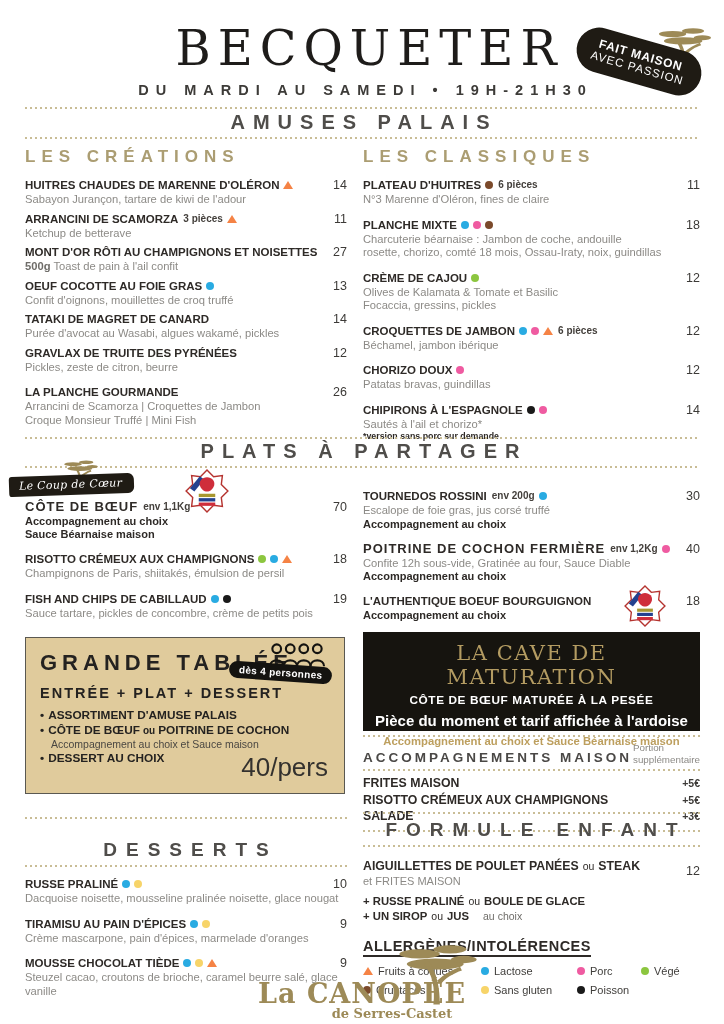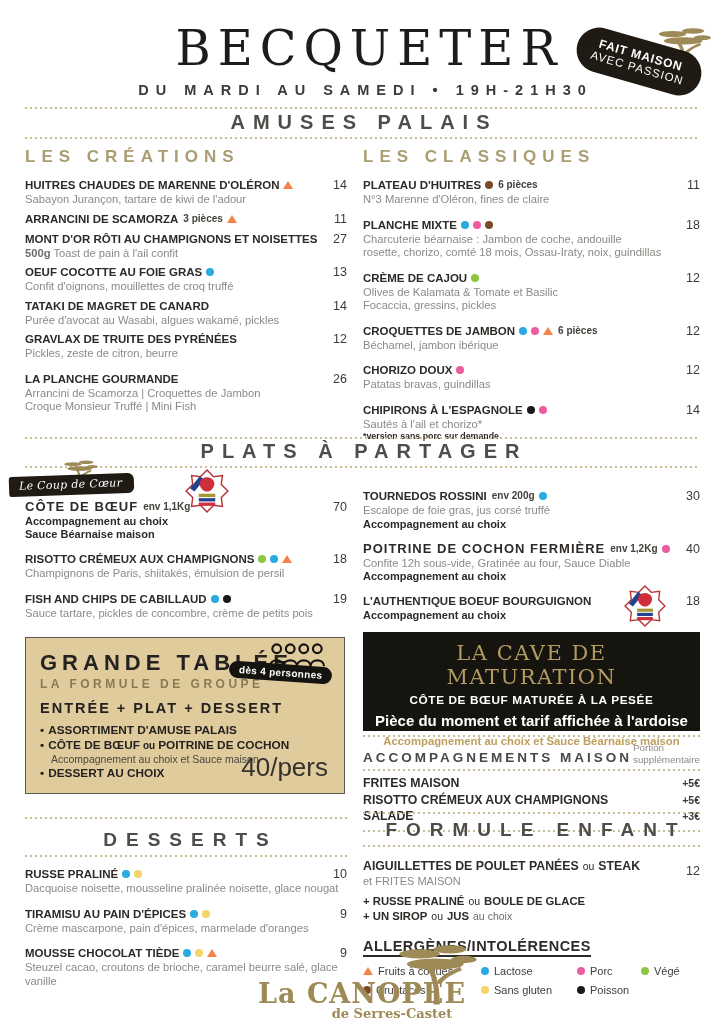--- a/index.html
+++ b/index.html
@@ -81,21 +81,21 @@
   .acc-price { margin-left:auto; font-size:10.5px; font-weight:700; color:#3c3a37; }
 
   
   .fe-main-head { display:flex; align-items:flex-start; }
   .fe-name { font-size:12.3px; font-weight:700; }
   .fe-joiner { font-size:10.5px; font-weight:500; margin:0 4px; }
   .fe-sub { font-size:11px; color:#8c8a86; margin-top:1px; }
   .fe-price { margin-left:auto; padding-left:6px; font-size:12.5px; font-weight:500; color:#3c3a37; margin-top:8px; }
   .fe-extra { font-size:11.3px; font-weight:800; color:#2e2a27; line-height:15px; }
   .fe-extra .fe-joiner { font-weight:500; }
-  .fe-tail { font-size:10.5px; font-weight:400; color:#6f6d69; margin-left:4px; }
+  .fe-tail { font-size:10.5px; font-weight:400; color:#6f6d69; margin-left:14px; }
   .fe-extras { margin-top:7px; }
 
   
   .alg-title { display:inline-block; font-size:14.5px; font-weight:800; letter-spacing:.5px; color:#2e2a27; border-bottom:2px solid #2e2a27; padding-bottom:1px; }
   .alg-grid { margin-top:8px; display:grid; grid-template-columns:118px 96px 64px auto; row-gap:7px; }
   .lg-item { display:flex; align-items:center; font-size:11px; color:#3f3d3a; }
   .lg-item .tk-dot, .lg-item .tk-tri { margin-left:0; margin-right:5px; }
 
   
   .footer-tree { left:392px; top:942px; width:92px; color:#9d8a57; }
@@ -143,20 +143,21 @@
           </div>
           <div class="mi-desc">Sabayon Jurançon, tartare de kiwi de l'adour</div>
         </div>
         <div class="mi">
           <div class="mi-head">
             <span class="mi-name">ARRANCINI DE SCAMORZA</span>
             <span class="tk-note">3 pièces</span>
             <span class="tk-tri" style="border-bottom-color: rgb(245, 131, 69);"></span>
             <span class="mi-price">11</span>
           </div>
+          <div class="mi-desc">Ketchup de betterave</div>
         </div>
         <div class="mi">
           <div class="mi-head">
             <span class="mi-name">MONT D'OR RÔTI AU CHAMPIGNONS ET NOISETTES</span>
             <span class="mi-price">27</span>
           </div>
           <div class="mi-desc"><span class="mi-lead">500g</span> Toast de pain à l'ail confit</div>
         </div>
         <div class="mi">
           <div class="mi-head">
@@ -365,21 +366,20 @@
         <circle cx="23" cy="7" r="4.5"></circle>
           <path d="M16 25 C16 17 30 17 30 25"></path>
         <circle cx="37" cy="7" r="4.5"></circle>
           <path d="M30 25 C30 17 44 17 44 25"></path>
         <circle cx="51" cy="7" r="4.5"></circle>
           <path d="M44 25 C44 17 58 17 58 25"></path>
       </svg>
     </div>
     <div class="gt-badge">dès 4 personnes</div>
     <div class="gt-title">GRANDE TABLÉE</div>
-    <div class="gt-sub">LA FORMULE DE GROUPE</div>
     <div class="gt-formula">ENTRÉE + PLAT + DESSERT</div>
     <div class="gt-bullets" id="gt-bullets">
         <div class="gt-b"><span class="dotpfx">•</span><span>ASSORTIMENT D'AMUSE PALAIS</span></div>
         <div class="gt-b"><span class="dotpfx">•</span><span>CÔTE DE BŒUF</span><span class="joiner">ou</span><span>POITRINE DE COCHON</span></div>
         <div class="gt-bsub">Accompagnement au choix et Sauce maison</div>
         <div class="gt-b"><span class="dotpfx">•</span><span>DESSERT AU CHOIX</span></div>
       </div>
     <div class="gt-price">40/pers</div>
   </div>
 
@@ -412,21 +412,21 @@
         <div class="acc-row">
           <span class="acc-name">SALADE</span>
           <span class="acc-price">+3€</span>
         </div>
       </div>
     <div class="dotline"></div>
   </div>
 
   <div class="abs" style="top:817px; left:25px; width:322px;">
     <div class="dotline"></div>
-    <div class="half-title" style="margin:10px 0 4px;">DESSERTS</div>
+    <div class="half-title" style="margin:20px 0 4px;">DESSERTS</div>
     <div class="dotline" style="margin-bottom:9px;"></div>
     <div>
         <div class="mi">
           <div class="mi-head">
             <span class="mi-name">RUSSE PRALINÉ</span>
             <span class="tk-dot" style="background: rgb(41, 171, 226);"></span>
             <span class="tk-dot" style="background: rgb(247, 212, 105);"></span>
             <span class="mi-price">10</span>
           </div>
           <div class="mi-desc">Dacquoise noisette, mousseline pralinée noisette, glace nougat</div>

